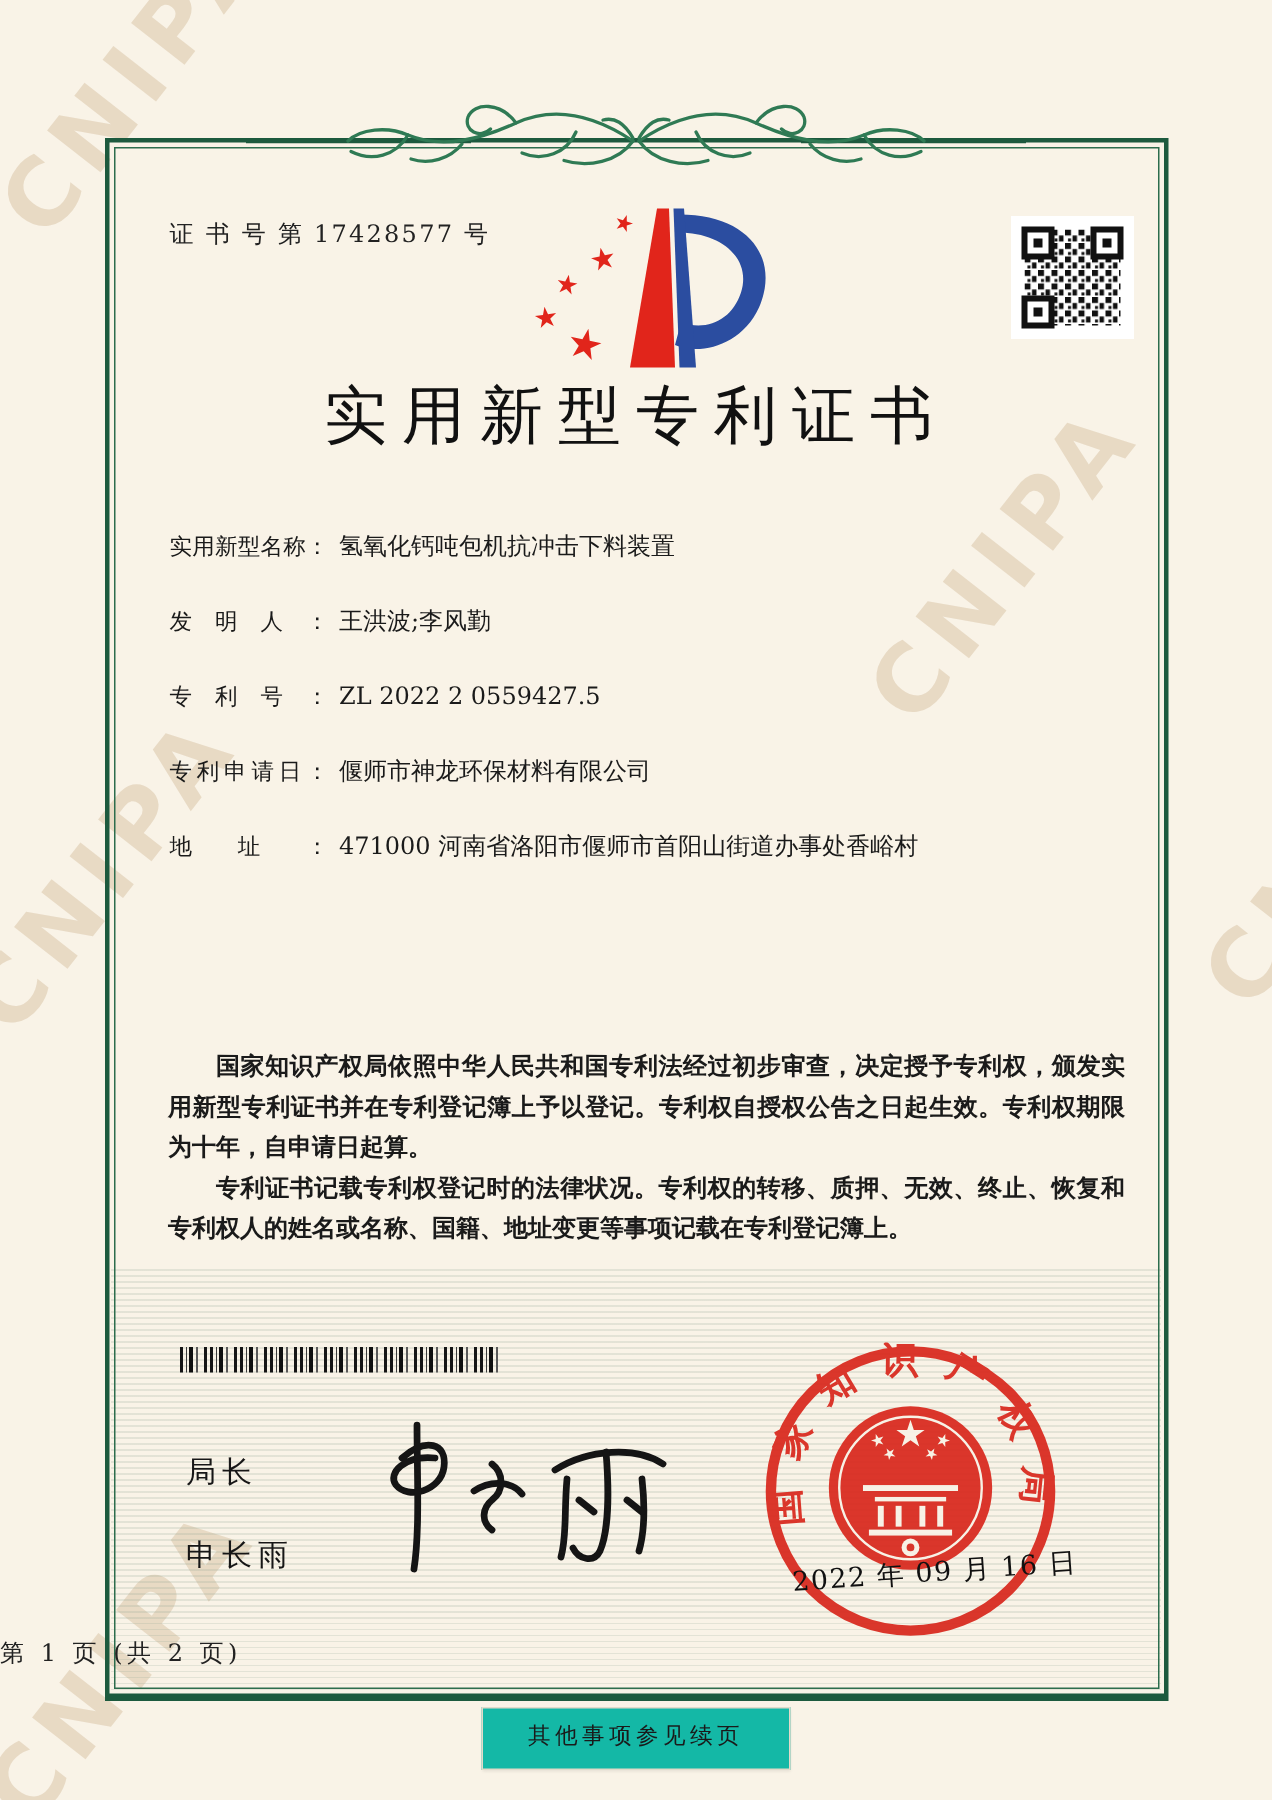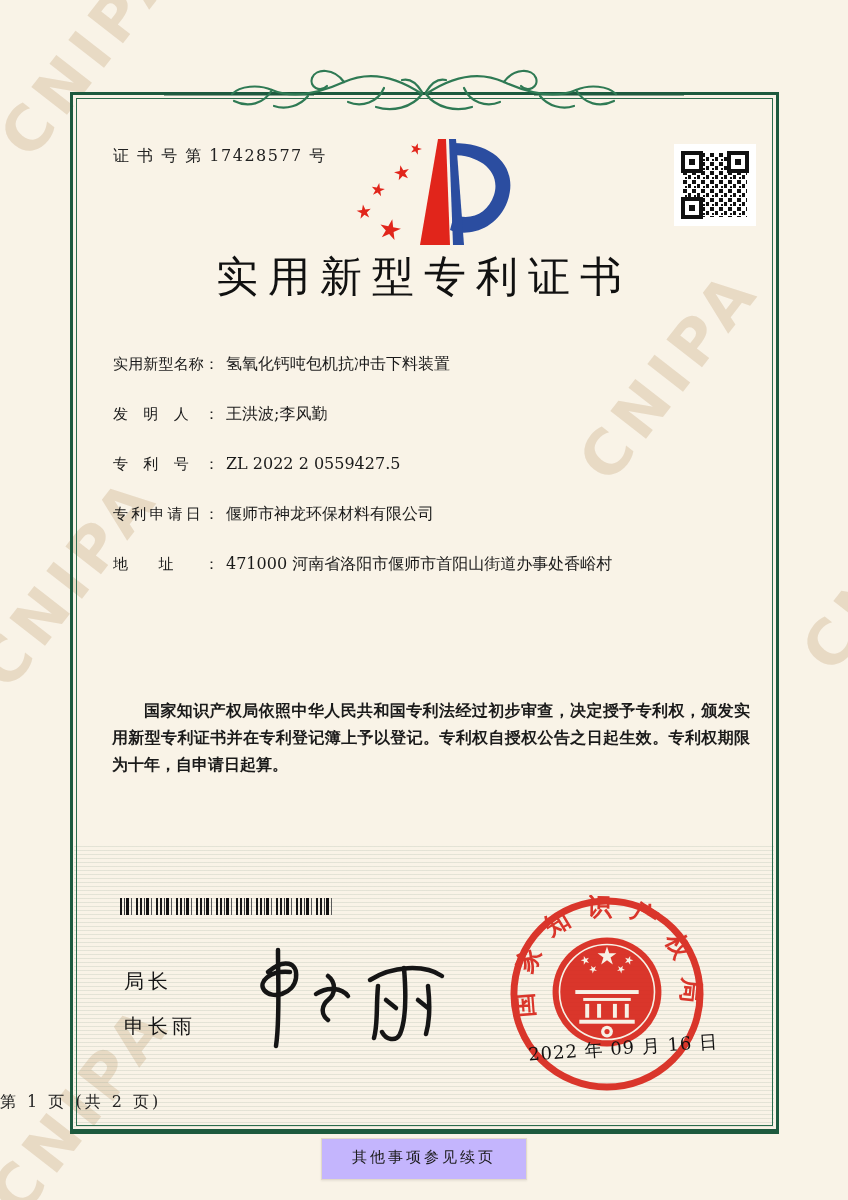--- a/index.html
+++ b/index.html
@@ -56,32 +56,32 @@
     position:absolute;left:120px;top:898px;width:216px;height:17px;
     background:repeating-linear-gradient(90deg,
       #151515 0 2px,rgba(0,0,0,0) 2px 4px,
       #3a3a3a 4px 5px,rgba(0,0,0,0) 5px 6px,
       #101010 6px 9px,rgba(0,0,0,0) 9px 11px,
       #5a5a5a 11px 12px,rgba(0,0,0,0) 12px 16px,
       #151515 16px 18px,rgba(0,0,0,0) 18px 20px);
   }
   
   .director{position:absolute;left:124px;top:968px;font-size:20px;letter-spacing:4px;color:#161616;}
-  .director div{margin-bottom:18px;}
+  .director div{margin-bottom:28px;}
   .seal-date{
     position:absolute;left:528px;top:1036px;font-size:18px;letter-spacing:1px;
     color:#111;transform:rotate(-4deg);white-space:nowrap;z-index:6;
   }
   .page-info{
     position:absolute;left:0;top:1092px;width:100%;text-align:left;
     font-size:16px;letter-spacing:3px;color:#222;
   }
   .cont-box{
     position:absolute;left:50%;top:1138px;transform:translateX(-50%);
-    background:#c4b5fd;border:1px solid #e2dac9;box-shadow:0 1px 2px rgba(0,0,0,0.08);
+    background:#14b8a6;border:1px solid #e2dac9;box-shadow:0 1px 2px rgba(0,0,0,0.08);
     padding:9px 30px 12px;font-size:15px;letter-spacing:3px;color:#1a1a1a;z-index:8;white-space:nowrap;
   }
   svg{display:block;}
 </style>
 </head>
 <body>
 
 <div id="page">
 
   <div class="wm" style="left:-34px;top:14px;">CNIPA</div>
@@ -178,20 +178,21 @@
     <div class="frow">
       <span class="flabel">专利申请日：</span><span class="fvalue">偃师市神龙环保材料有限公司</span>
     </div>
     <div class="frow">
       <span class="flabel">地址：</span><span class="fvalue">471000 河南省洛阳市偃师市首阳山街道办事处香峪村</span>
     </div>
   </div>
 
   <div class="bodytext">
     <p>国家知识产权局依照中华人民共和国专利法经过初步审查，决定授予专利权，颁发实用新型专利证书并在专利登记簿上予以登记。专利权自授权公告之日起生效。专利权期限为十年，自申请日起算。</p>
+    <p>专利证书记载专利权登记时的法律状况。专利权的转移、质押、无效、终止、恢复和专利权人的姓名或名称、国籍、地址变更等事项记载在专利登记簿上。</p>
   </div>
 
   <div class="barcode"></div>
 
   <div class="director">
     <div>局长</div>
     <div>申长雨</div>
   </div>
 
   <svg class="abs" style="left:232px;top:942px;" width="230" height="110" viewBox="0 0 230 110">

